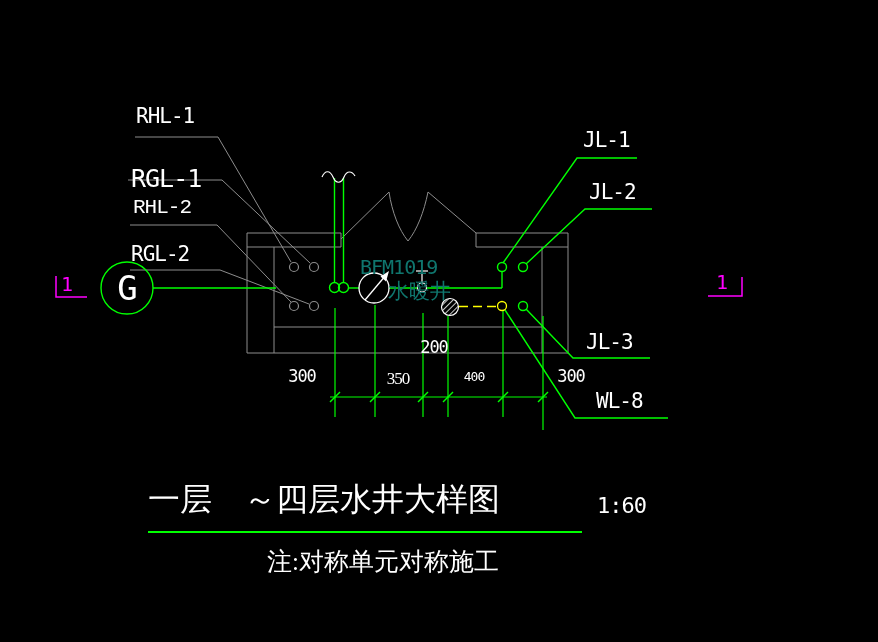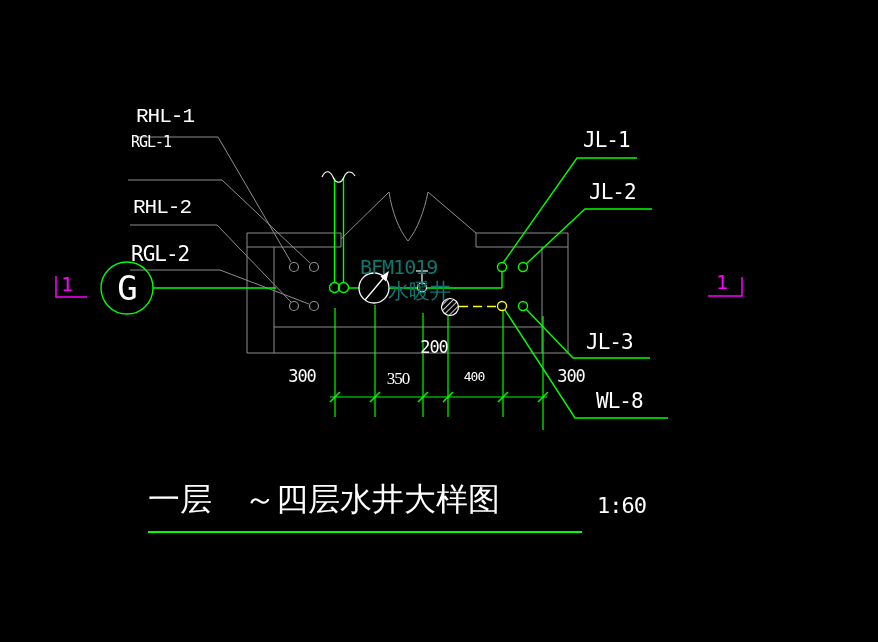--- a/index.html
+++ b/index.html
@@ -122,22 +122,22 @@
     </g>
 
     <g stroke="#ff00ff" stroke-width="1.5" fill="none">
       <path d="M56,276 L56,297 L87,297"></path>
       <path d="M708,296 L742,296 L742,277"></path>
     </g>
 
     <line x1="148" y1="532" x2="582" y2="532" stroke="#00ff00" stroke-width="2"></line>
   </svg>
 
-  <div class="cadtext" style="left:136px;top:106px;font-size:21px;font-family:Liberation Mono, monospace;">RHL-1</div>
-  <div class="cadtext" style="left:131px;top:135px;font-size:15px;">RGL-1</div>
+  <div class="cadtext" style="left:136px;top:106px;font-size:21px;">RHL-1</div>
+  <div class="cadtext" style="left:131px;top:166px;font-size:25px;">RGL-1</div>
   <div class="cadtext" style="left:133px;top:197px;font-size:21px;font-family:Liberation Mono, monospace;">RHL-2</div>
   <div class="cadtext" style="left:131px;top:244px;font-size:21px;">RGL-2</div>
 
   <div class="cadtext" style="left:583px;top:130px;font-size:21px;">JL-1</div>
   <div class="cadtext" style="left:589px;top:182px;font-size:21px;">JL-2</div>
   <div class="cadtext" style="left:586px;top:332px;font-size:21px;">JL-3</div>
   <div class="cadtext" style="left:596px;top:391px;font-size:21px;">WL-8</div>
 
   <div class="cadtext" style="left:127px;top:288px;font-size:34px;transform:translate(-50%,-50%);">G</div>
 
@@ -148,14 +148,15 @@
   <div class="cadtext gray cjk" style="left:388px;top:281px;font-size:21px;">水暖井</div>
 
   <div class="cadtext ctr" style="left:302px;top:368px;font-size:17px;">300</div>
   <div class="cadtext ctr" style="left:398px;top:370px;font-size:17px;font-family:Liberation Serif, serif;">350</div>
   <div class="cadtext ctr" style="left:434px;top:339px;font-size:17px;">200</div>
   <div class="cadtext ctr" style="left:474px;top:370px;font-size:13px;">400</div>
   <div class="cadtext ctr" style="left:571px;top:368px;font-size:17px;">300</div>
 
   <div class="cadtext cjk" style="left:148px;top:483px;font-size:32px;text-align:center;">一层　～四层水井大样图</div>
   <div class="cadtext" style="left:597px;top:495px;font-size:22px;">1:60</div>
+  <div class="cadtext cjk" style="left:267px;top:549px;font-size:25px;">注:对称单元对称施工</div>
 
 </div>
 
 </body></html>

